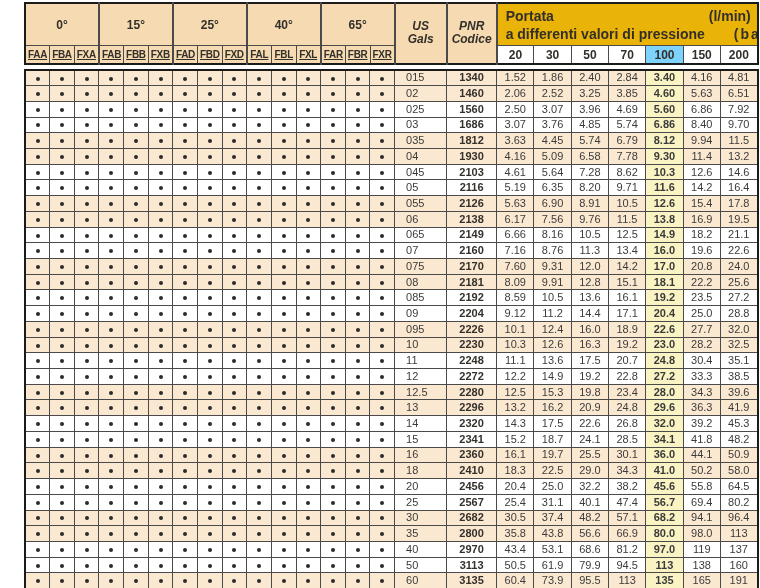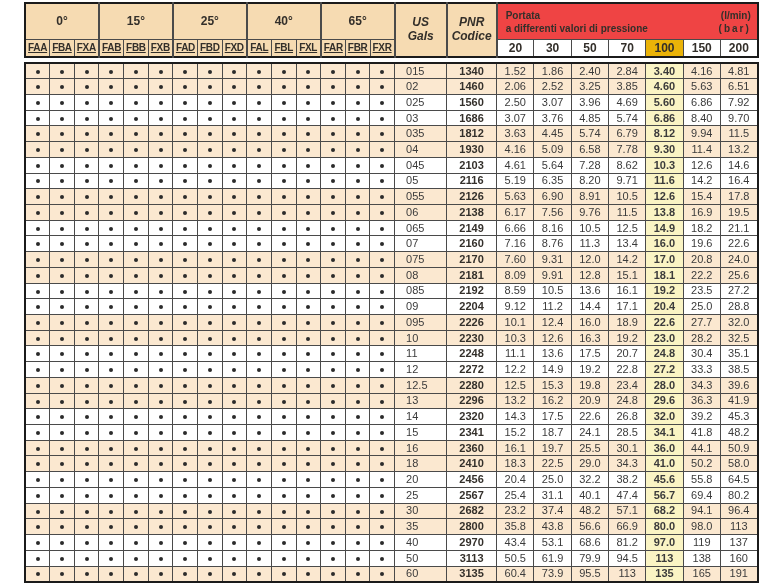--- a/index.html
+++ b/index.html
@@ -19,25 +19,25 @@
 
   
   .htbl { background:#f6dbb2; }
   .htbl th { font-weight:bold; color:#332f2a; text-align:center; vertical-align:middle; }
   tr.angle-row { height:36px; }
   tr.type-row  { height:18px; }
   th.angle { font-size:12px; }
   th.typ   { font-size:10px; letter-spacing:-0.3px; padding:0;text-decoration:underline; }
   th.gb    { border-left-width:2px; }
   th.blk   { border-left-width:2px; border-right-width:2px; font-size:12px; line-height:1.15;font-style:italic; }
-  th.portata { background:#ef4444; text-align:left; padding:3px 6px 2px 8px; font-size:10px; }
+  th.portata { background:#eab308; text-align:left; padding:3px 6px 2px 8px; font-size:14px; }
   .pline { display:flex; justify-content:space-between; line-height:1.3; }
   .punit b { letter-spacing:2px;margin-left:29px; }
   th.press { background:#ffffff; font-size:12px; }
-  th.press.hl { background:#eab308;text-align:center; }
+  th.press.hl { background:#7dd3fc;text-align:center; }
 
   
   .gap { height:4px; }
 
   
   .dtbl td { height:15.72px; font-size:11px; line-height:1; text-align:center; padding:0; }
   tr.p td { background:#fbe8d0; }
   tr.w td { background:#ffffff; }
   .dtbl td.hl { background:#faf4c4 !important;font-weight:bold; }
   td.us  { text-align:left; padding-left:11px; }
@@ -859,21 +859,21 @@
           <td><span class="dot"></span></td>
           <td><span class="dot"></span></td>
           <td><span class="dot"></span></td>
           <td><span class="dot"></span></td>
           <td><span class="dot"></span></td>
           <td><span class="dot"></span></td>
           <td><span class="dot"></span></td>
           <td><span class="dot"></span></td>
           <td class="us">30</td>
           <td class="pnr">2682</td>
-          <td class="fv">23.2</td>
+          <td class="fv">30.5</td>
           <td class="fv">37.4</td>
           <td class="fv">48.2</td>
           <td class="fv">57.1</td>
           <td class="fv hl">68.2</td>
           <td class="fv">94.1</td>
           <td class="fv">96.4</td>
         </tr>
         <tr class="p">
           <td><span class="dot"></span></td>
           <td><span class="dot"></span></td>

